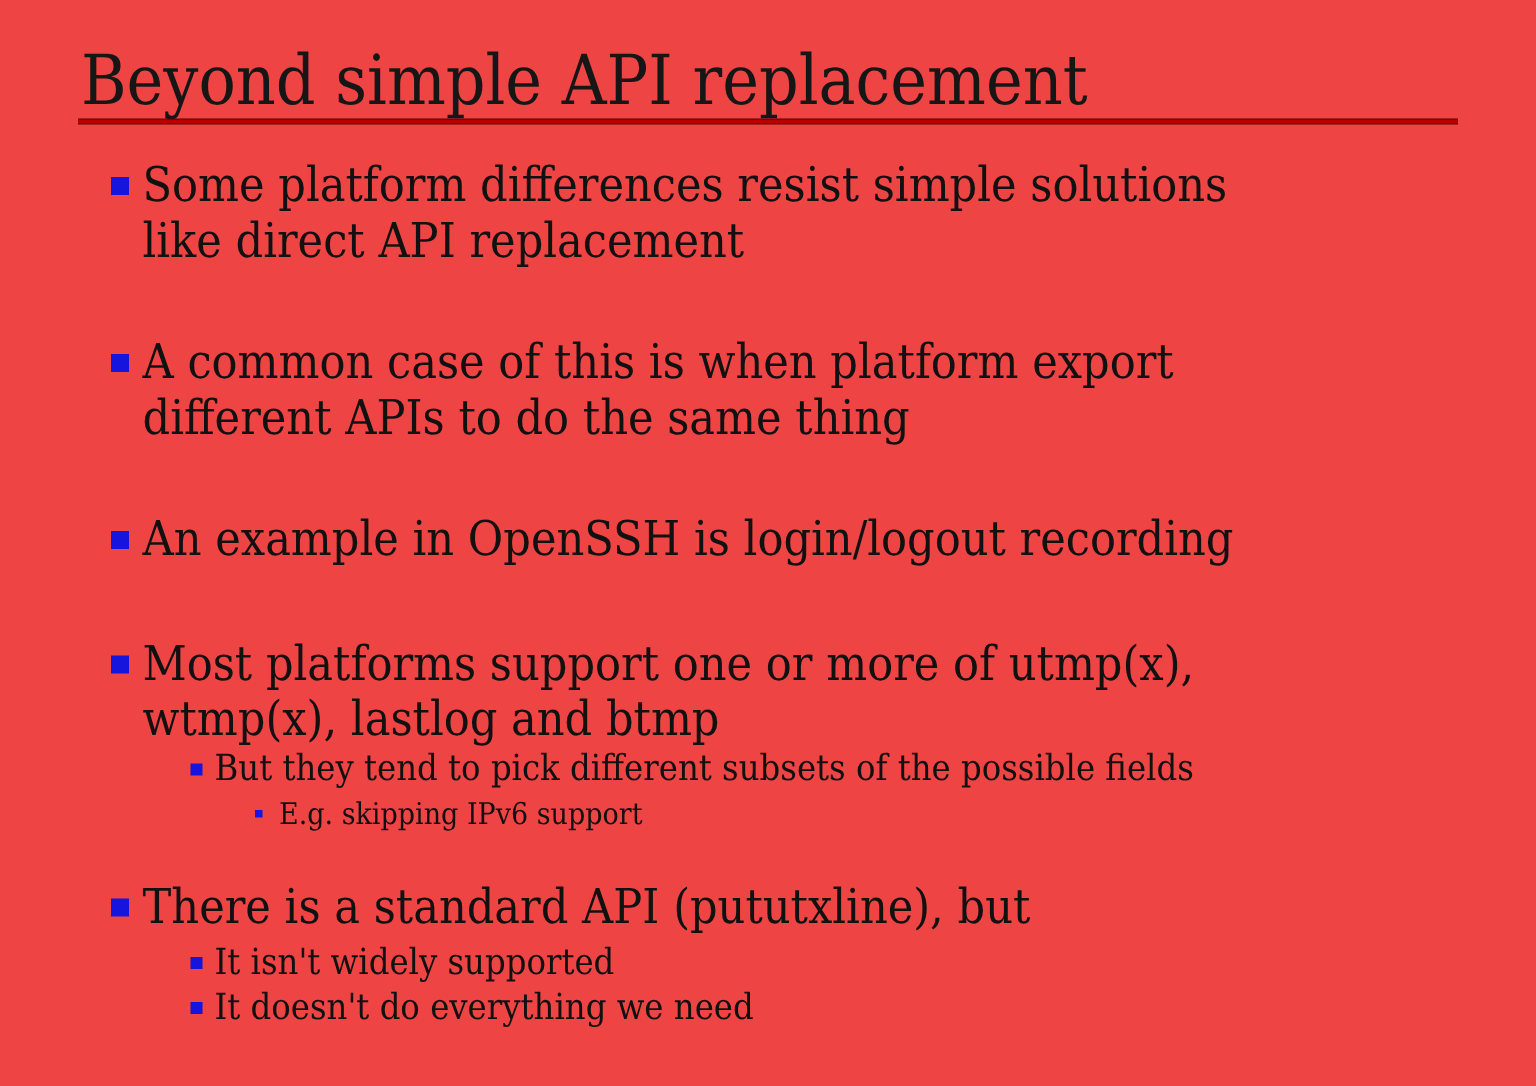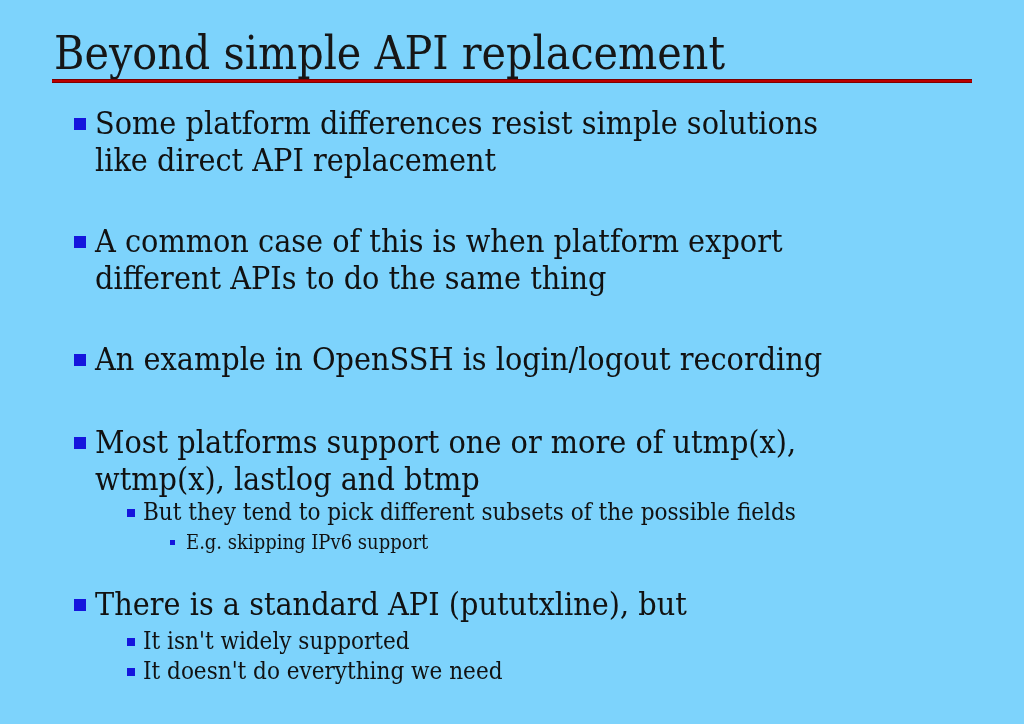--- a/index.html
+++ b/index.html
@@ -4,21 +4,21 @@
 <style>
   html, body {
     margin: 0;
     padding: 0;
     background: #e8e8e8;
   }
   .slide {
     position: relative;
     width: 1024px;
     height: 724px;
-    background: #7dd3fc;
+    background: #ef4444;
     overflow: hidden;
     font-family: "DejaVu Serif", "Liberation Serif", serif;
     font-stretch: condensed;
     color: #111111;
   }
   .title {
     position: absolute;
     left: 54px;
     top: 27px;
     font-size: 46px;

